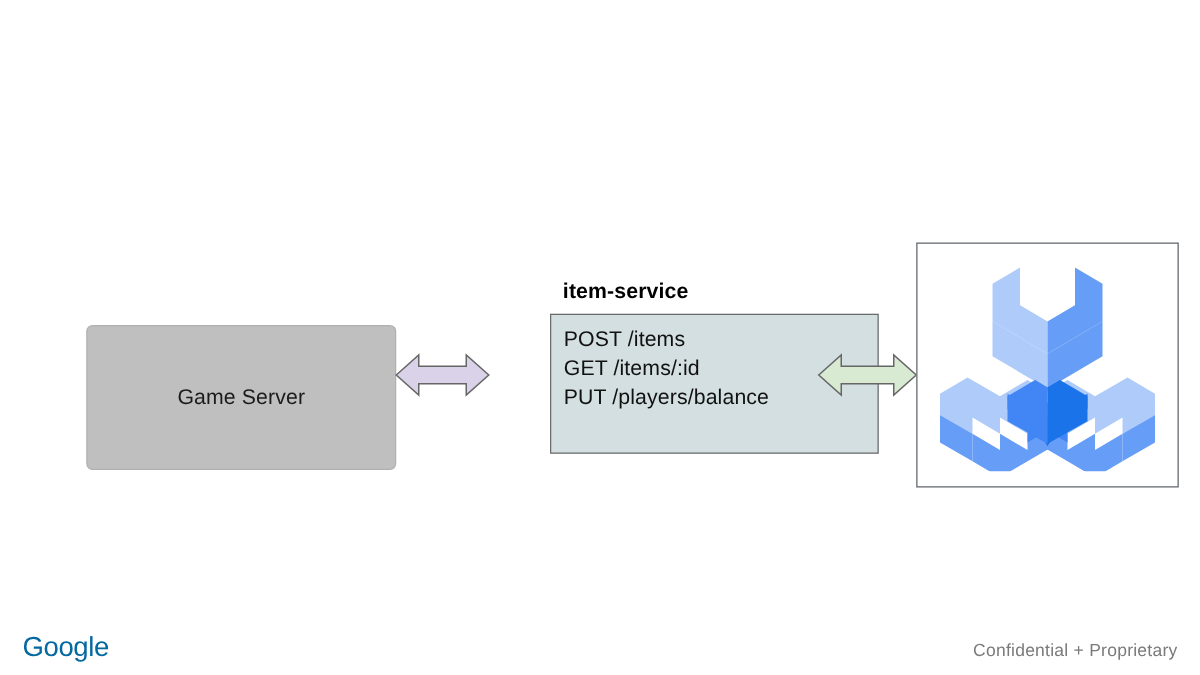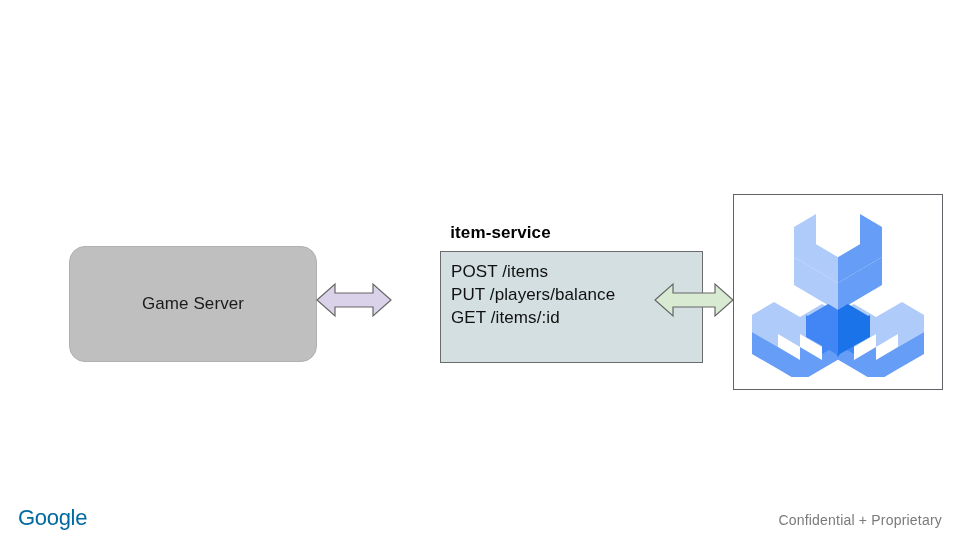--- a/index.html
+++ b/index.html
@@ -19,26 +19,26 @@
   .slide {
     position: absolute;
     inset: 0;
     background: #ffffff;
   }
 
   
   .game-server-box {
     position: absolute;
     left: 69px;
-    top: 246px;
+    top: 260px;
     width: 248px;
     height: 116px;
     background: #bfbfbf;
     border: 1px solid #b0b0b0;
-    border-radius: 16px;
+    border-radius: 5px;
     box-sizing: border-box;
     display: flex;
     align-items: center;
     justify-content: center;
   }
   .game-server-label {
     font-size: 17px;
     color: #1b1b1b;
     line-height: 1.2;
     text-align: center;
@@ -143,22 +143,22 @@
   <div class="arrow arrow-left-right">
     <svg width="78" height="42" viewBox="0 0 78 42" xmlns="http://www.w3.org/2000/svg">
       <polygon points="2,21 20,5 20,14 58,14 58,5 76,21 58,37 58,28 20,28 20,37" fill="#d9d2e9" stroke="#666666" stroke-width="1.2" stroke-linejoin="miter"></polygon>
     </svg>
   </div>
 
   <div class="service-title">item-service</div>
 
   <div class="service-box">
     <div class="endpoint-line">POST /items</div>
+    <div class="endpoint-line">GET /items/:id</div>
     <div class="endpoint-line">PUT /players/balance</div>
-    <div class="endpoint-line">GET /items/:id</div>
   </div>
 
   <div class="arrow arrow-right-left">
     <svg width="82" height="42" viewBox="0 0 82 42" xmlns="http://www.w3.org/2000/svg">
       <polygon points="2,21 20,5 20,14 62,14 62,5 80,21 62,37 62,28 20,28 20,37" fill="#d9ead3" stroke="#666666" stroke-width="1.2" stroke-linejoin="miter"></polygon>
     </svg>
   </div>
 
   <div class="image-box">
     <svg class="wrench-svg" width="176" height="170" viewBox="0 0 176 170" xmlns="http://www.w3.org/2000/svg">

